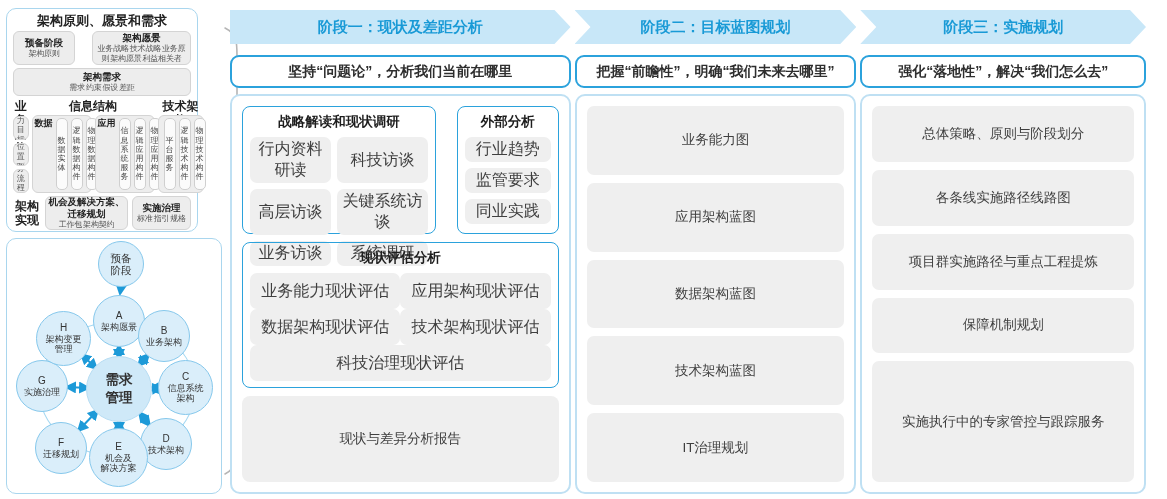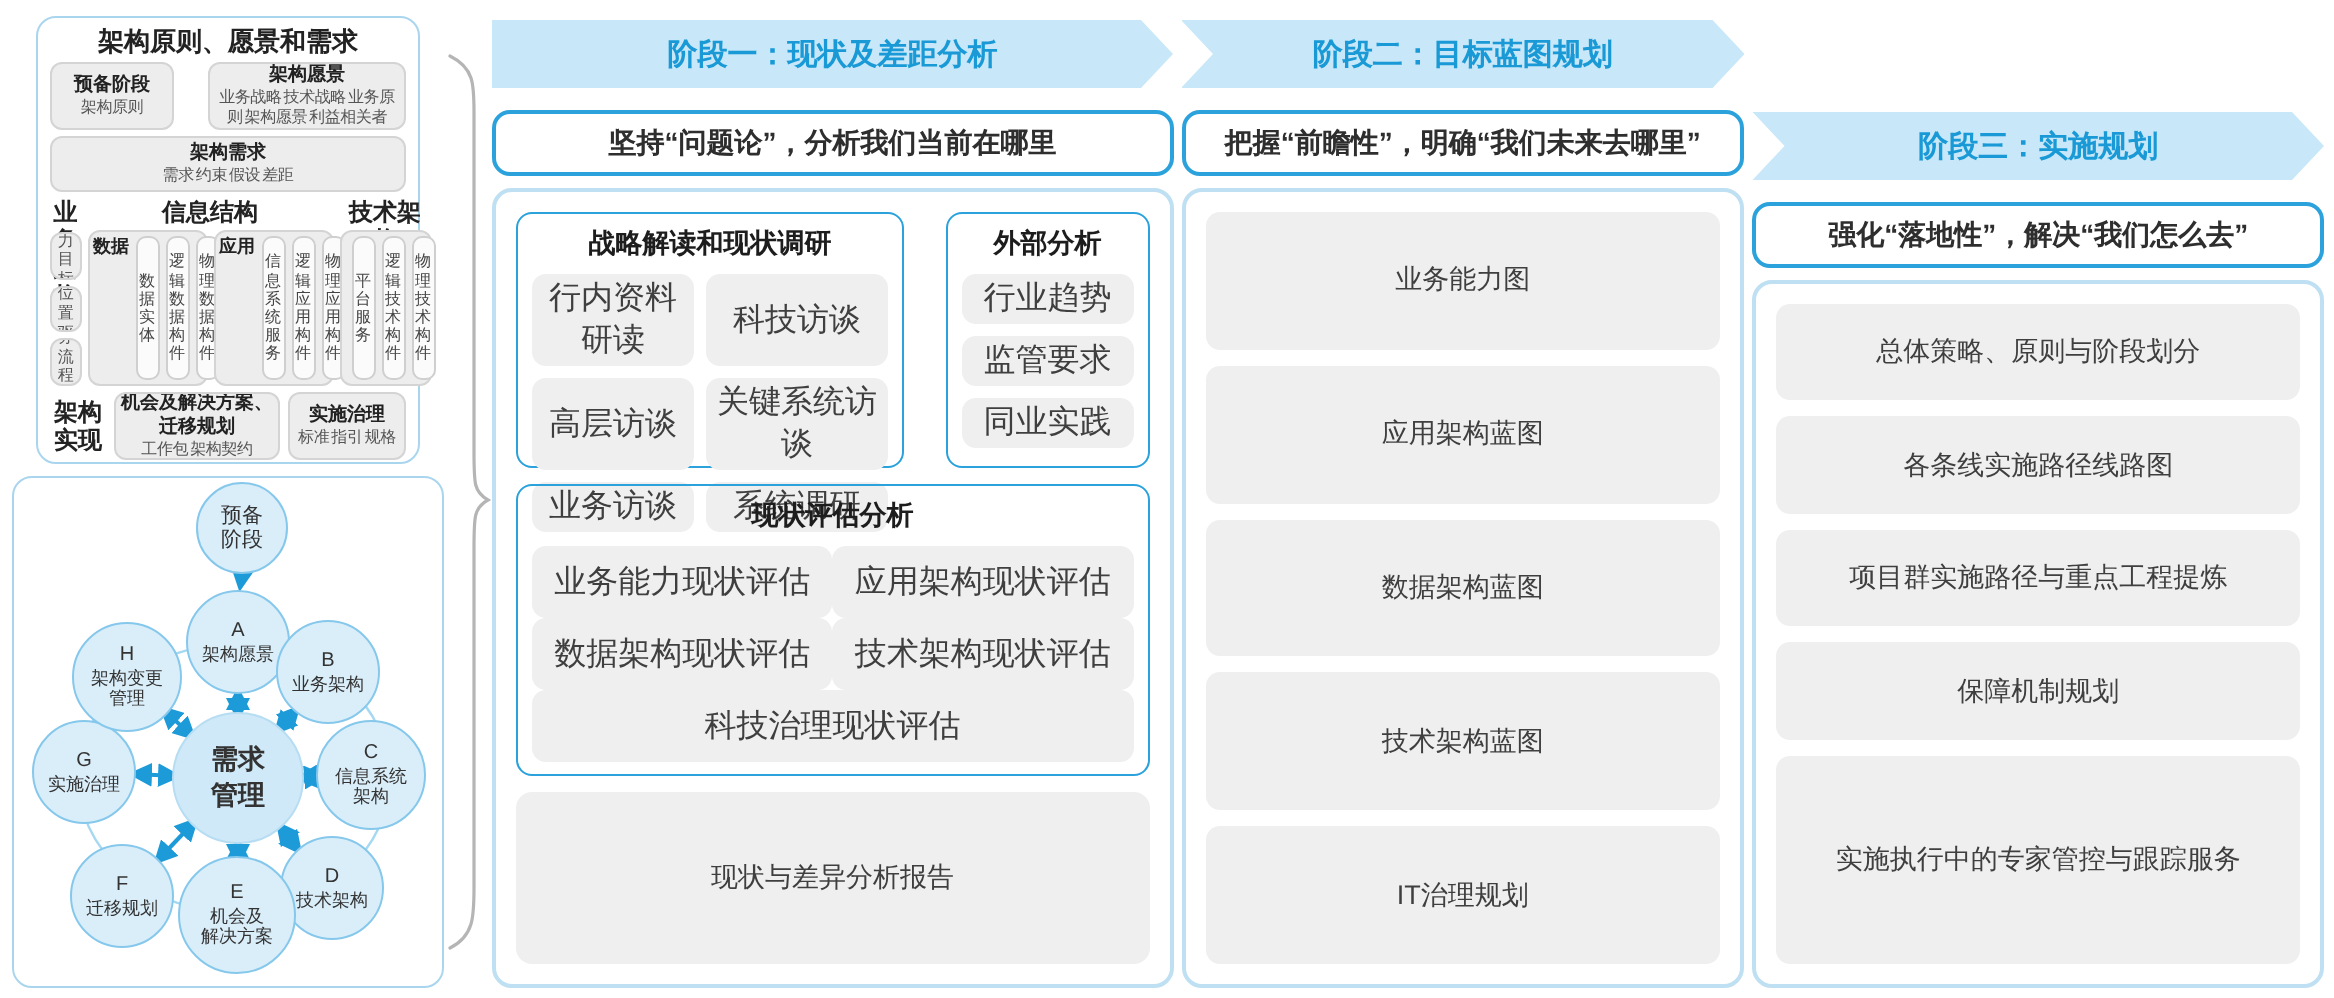--- a/index.html
+++ b/index.html
@@ -1,21 +1,21 @@
 <!DOCTYPE html>
 <html><head>
 <meta charset="utf-8">
 <style>
   html,body{margin:0;padding:0;background:#fff;}
   .stage{position:relative;width:1167px;height:499px;background:#fff;overflow:hidden;
          font-family:"Liberation Sans","DejaVu Sans",sans-serif;color:#333;}
 
   
   .panel{position:absolute;border:1.5px solid #a9d6ee;border-radius:10px;background:#fff;box-sizing:border-box;}
-  .panel1{left:18px;top:8px;width:192px;height:224px;padding:4px 6px;}
+  .panel1{left:6px;top:8px;width:192px;height:224px;padding:4px 6px;}
   .p1-title{font-size:13px;font-weight:bold;text-align:center;color:#222;height:16px;line-height:16px;margin-bottom:2px;}
   .p1-row{display:flex;gap:17px;margin-bottom:3px;}
   .gbox{background:#ededed;border:1px solid #d4d4d4;border-radius:6px;padding:1px 2px;box-sizing:border-box;
         display:flex;flex-direction:column;justify-content:center;overflow:hidden;}
   .bt{font-weight:bold;font-size:9.5px;color:#222;text-align:center;line-height:1.25;}
   .bs{font-size:8px;color:#555;text-align:center;line-height:1.2;letter-spacing:-0.2px;word-spacing:-1px;}
   .prepbox{width:62px;height:34px;}
   .visionbox{flex:1;height:34px;}
   .reqbox{flex:1;height:28px;}
   .cols{display:flex;gap:3px;margin-bottom:3px;height:94px;}
@@ -47,25 +47,25 @@
   .cid{font-size:10px;line-height:1.15;color:#333;}
   .clabel{font-size:9px;line-height:1.15;color:#333;white-space:pre-line;}
   .c-center{background:#cfe9f8;border:1px solid #b7ddf3;font-weight:bold;font-size:13.5px;line-height:1.3;
             color:#333;white-space:pre-line;}
   .c-prep .clabel{font-size:10.5px;}
 
   
   .brace{position:absolute;left:221px;top:26px;}
 
   
-  .phases{position:absolute;left:246px;top:10px;width:916px;height:484px;display:flex;gap:4px;border-radius:21px;}
+  .phases{position:absolute;left:230px;top:10px;width:916px;height:484px;display:flex;gap:4px;border-radius:21px;}
   .phase{display:flex;flex-direction:column;}
   .phase-1{width:342px;}
   .phase-2{width:283px;}
-  .phase-3{width:287px;margin-top:46px;}
+  .phase-3{width:287px;}
   .band{height:34px;background:#c8e7f8;color:#199ad6;font-weight:bold;font-size:15px;display:flex;
         align-items:center;justify-content:center;flex:none;}
   .band-first{clip-path:polygon(0 0,calc(100% - 16px) 0,100% 50%,calc(100% - 16px) 100%,0 100%);}
   .band-notch{clip-path:polygon(0 0,calc(100% - 16px) 0,100% 50%,calc(100% - 16px) 100%,0 100%,16px 50%);}
   .subtitle{height:33px;margin-top:11px;border:2px solid #2ba2dc;border-radius:9px;background:#fff;display:flex;
             align-items:center;justify-content:center;font-weight:bold;font-size:14px;color:#2e2e2e;flex:none;
             box-sizing:border-box;}
   .content{flex:1;margin-top:6px;border:2px solid #bfe0f3;border-radius:10px;background:#fff;padding:10px;
            box-sizing:border-box;display:flex;flex-direction:column;gap:8px;}
   .p1top{display:flex;gap:21px;height:128px;flex:none;}

